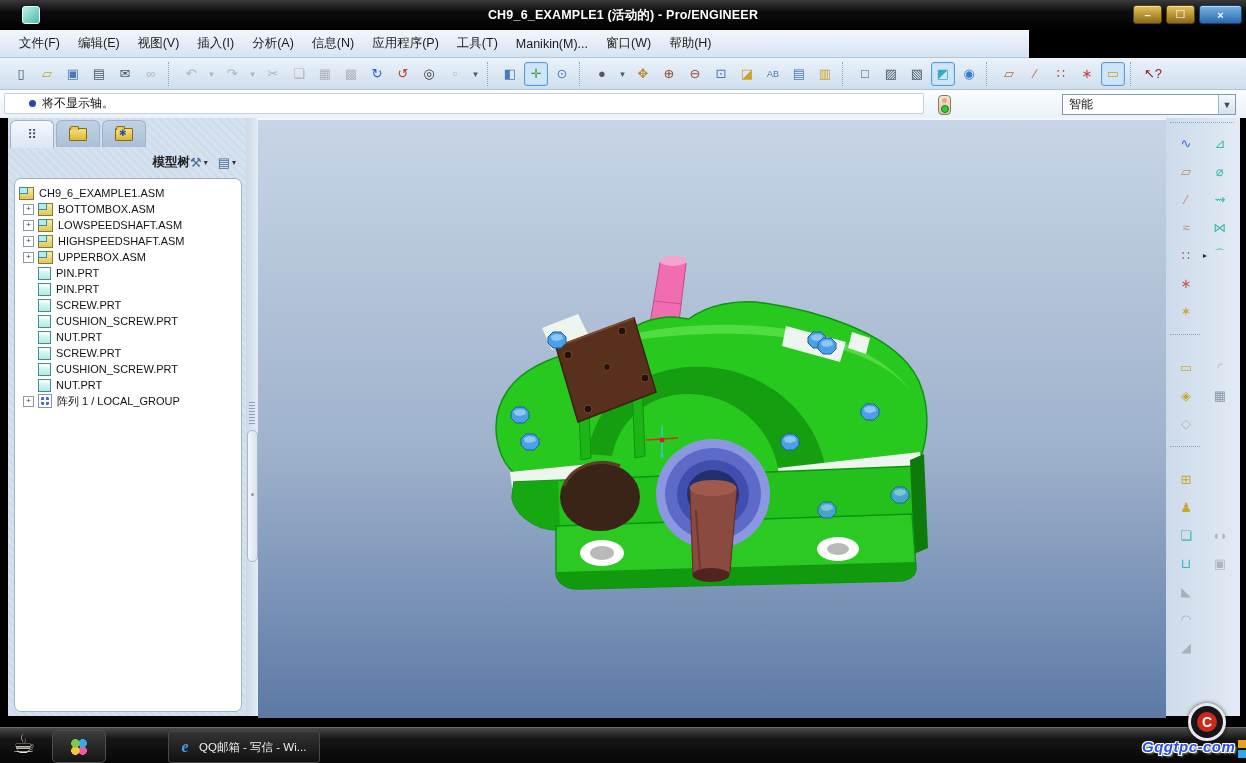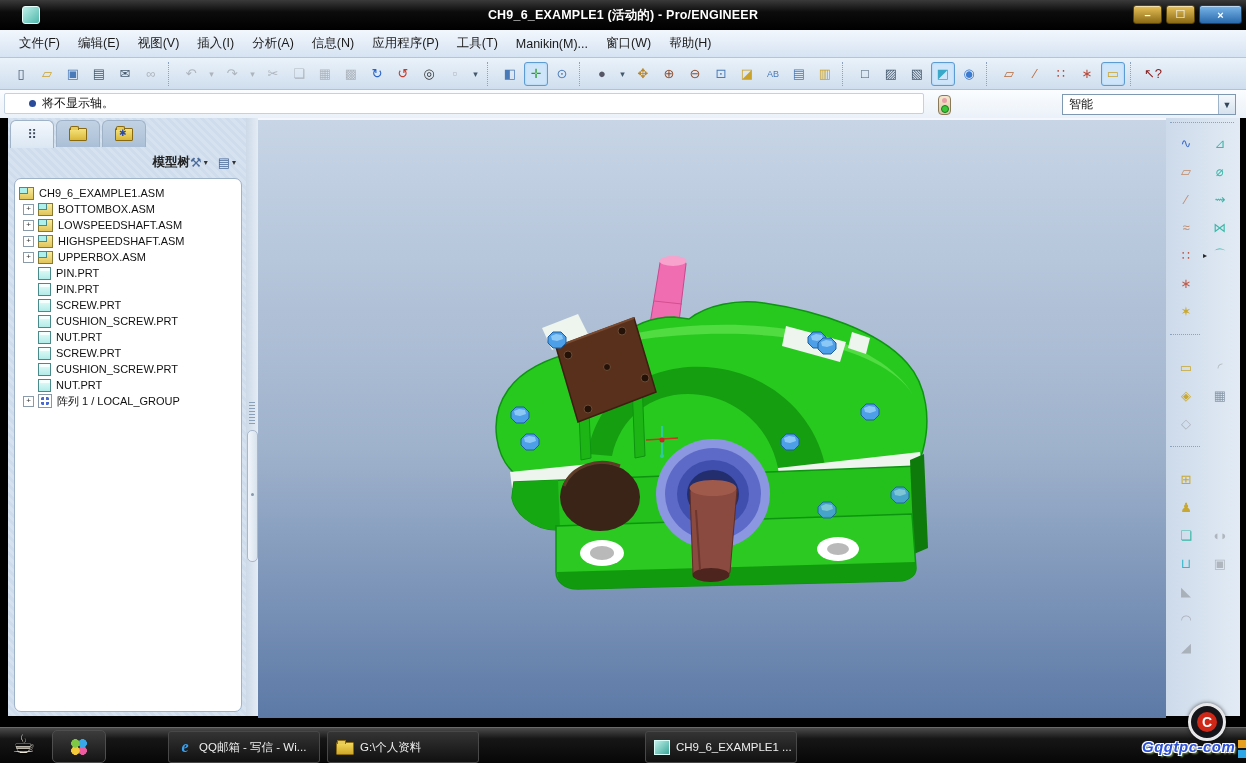--- a/index.html
+++ b/index.html
@@ -13,21 +13,21 @@
     background:linear-gradient(135deg,#bff0ea,#4db8aa);border:1px solid #e8fefa;box-shadow:0 0 2px #000;}
   .title-text{position:absolute;left:0;right:0;text-align:center;color:#fff;
     font-size:12.5px;font-weight:bold;letter-spacing:.2px;}
   .winbtn{position:absolute;top:5px;height:17px;border-radius:3px;display:flex;align-items:center;
     justify-content:center;color:#fff;font-size:11px;font-weight:bold;box-shadow:inset 0 1px 0 rgba(255,255,255,.5);}
   .btn-min{left:1133px;width:27px;background:linear-gradient(#e8c25a,#8a6a14);border:1px solid #5a4408;}
   .btn-max{left:1166px;width:27px;background:linear-gradient(#e8c25a,#8a6a14);border:1px solid #5a4408;}
   .btn-close{left:1199px;width:41px;background:linear-gradient(#7ab6e8,#2a6aae);border:1px solid #15406e;}
 
   
-  .menubar{position:absolute;left:0;top:30px;width:1246px;height:28px;
+  .menubar{position:absolute;left:0;top:30px;width:1029px;height:28px;
     background:linear-gradient(#f2f7fd,#d6e3f2);border-bottom:1px solid #b2c6da;
     display:flex;align-items:center;padding-left:10px;box-sizing:border-box;}
   .menu-item{padding:3px 9px;font-size:12.5px;color:#1a1a1a;border-radius:2px;}
 
   
   .toolbar{position:absolute;left:0;top:58px;width:1246px;height:32px;
     background:linear-gradient(#eaf2fa,#cfdeee);border-bottom:1px solid #aec2d8;
     display:flex;align-items:center;padding-left:8px;box-sizing:border-box;}
   .icon-tile{width:22px;height:22px;margin:0 1px;display:flex;align-items:center;justify-content:center;
     font-size:13px;color:#44586c;border:1px solid transparent;border-radius:3px;flex:0 0 auto;}
@@ -471,26 +471,18 @@
 <div class="taskbar">
   <div class="start-cup">☕</div>
   <div class="quick-btn">
     <div class="pinwheel"></div>
   </div>
   <div class="watermark">Gqgtpc-com</div>
 <div class="task-btn" style="left: 168px;">
       <span class="tb-ico tb-ico-ie">e</span>
       <span class="lbl">QQ邮箱 - 写信 - Wi...</span>
     </div>
-    <div class="task-btn" style="left: 327px;">
-      <span class="tb-ico tb-ico-folder"></span>
-      <span class="lbl">G:\个人资料</span>
-    </div>
-    <div class="task-btn" style="left: 645px;">
-      <span class="tb-ico tb-ico-proe"></span>
-      <span class="lbl">CH9_6_EXAMPLE1 ...</span>
-    </div>
   </div>
 <div class="clogo">
   <div class="inner">C</div>
 </div>
 <div class="tray-bit1"></div>
 <div class="tray-bit2"></div>
 
 </body></html>

